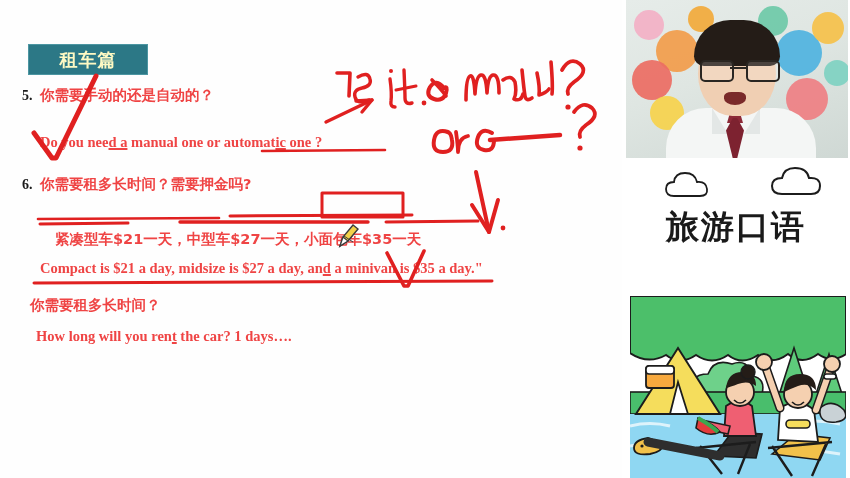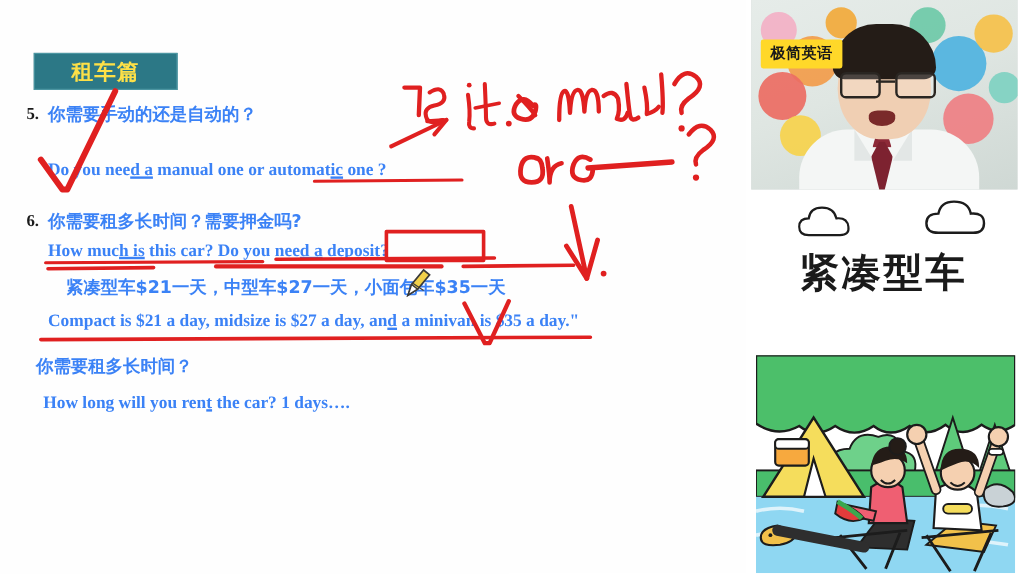--- a/index.html
+++ b/index.html
@@ -30,30 +30,30 @@
     position: absolute;
     left: 28px; top: 44px;
     width: 120px; height: 31px;
     background: #2c7886;
     box-shadow: 0 0 0 1px #4c96a2 inset;
     display: flex;
     align-items: center;
     justify-content: center;
   }
   .banner-text {
-    color: #fde047;
+    color: #fef9c3;
     font-size: 18px;
     font-weight: bold;
     letter-spacing: 1px;
     font-family: "DejaVu Sans", "Liberation Sans", sans-serif;
   }
 
   .qline {
     position: absolute;
-    color: #3b82f6;
+    color: #ef4444;
     white-space: nowrap;
   }
   .q-cn {
     font-family: "DejaVu Sans", "Liberation Sans", sans-serif;
     font-weight: bold;
     font-size: 14.5px;
   }
   .q-en {
     font-family: "Liberation Serif", "DejaVu Serif", serif;
     font-weight: bold;
@@ -218,23 +218,20 @@
     </div>
 
     <span class="q-num" style="left:22px; top:88px;">5.</span>
     <div class="qline q-cn" style="left:40px; top:86px;">你需要手动的还是自动的？</div>
     <div class="qline q-en" style="left:40px; top:134px;">
       <span>Do you nee</span><span class="uline">d a</span><span> manual one or automat</span><span class="uline">ic</span><span> one ?</span>
     </div>
 
     <span class="q-num" style="left:22px; top:177px;">6.</span>
     <div class="qline q-cn" style="left:40px; top:175px;">你需要租多长时间？需要押金吗?</div>
-    <div class="qline q-en" style="left:40px; top:201px;">
-      <span>How muc</span><span class="uline">h is</span><span> this car? Do you nee</span><span class="uline">d a</span><span> deposit?</span>
-    </div>
 
     <div class="qline q-cn" style="left:40px; top:230px;margin-left:15px;">紧凑型车$21一天，中型车$27一天，小面包车$35一天</div>
     <div class="qline q-en" style="left:40px; top:260px;">
       <span>Compact is $21 a day, midsize is $27 a day, an</span><span class="uline">d</span><span> a minivan is $35 a day."</span>
     </div>
 
     <div class="qline q-cn" style="left:30px; top:296px;">你需要租多长时间？</div>
     <div class="qline q-en" style="left:36px; top:328px;">
       <span>How long will you ren</span><span class="uline">t</span><span> the car? 1 days….</span>
     </div>
@@ -326,29 +323,28 @@
       <div class="tie"></div>
       <div class="head"></div>
       <div class="hair"></div>
       <div class="glasses">
         <div class="lens" style="left:0;"></div>
         <div class="bridge"></div>
         <div class="lens" style="left:46px;"></div>
       </div>
       <div class="mouth"></div>
 
-      <div class="badge">极简英语</div>
     </div>
 
     <svg class="clouds" viewBox="0 0 228 34">
       <path d="M52 30 q-8 0 -8 -7 q0 -7 8 -7 q1 -9 11 -9 q10 0 12 9 q9 -1 10 7 q1 7 -7 7 Z" fill="none" stroke="#1c1c1c" stroke-width="1.8"></path>
       <path d="M160 28 q-10 0 -10 -8 q0 -8 10 -8 q2 -10 13 -10 q12 0 14 10 q11 -1 11 8 q0 8 -9 8 Z" fill="none" stroke="#1c1c1c" stroke-width="2"></path>
     </svg>
 
-    <div class="title-cn">紧凑型车</div>
+    <div class="title-cn">旅游口语</div>
 
     <svg class="illus" viewBox="0 0 216 182">
       <rect x="0" y="0" width="216" height="182" fill="#ffffff"></rect>
 
       <path d="M0 0 h216 v58 q-14 10 -28 0 q-16 12 -30 0 q-16 12 -30 1 q-16 11 -30 0 q-16 11 -32 0 q-16 11 -30 0 q-18 10 -36 -2 Z" fill="#4cbf6a" stroke="#1c1c1c" stroke-width="2"></path>
 
       <path d="M150 96 l14 -44 l14 44 Z" fill="#5ecb7b" stroke="#1c1c1c" stroke-width="1.6"></path>
       <path d="M186 98 l13 -40 l13 40 Z" fill="#5ecb7b" stroke="#1c1c1c" stroke-width="1.6"></path>
 
       <path d="M62 98 q-4 -20 16 -20 q6 -16 24 -10 q16 -6 20 12 q14 2 10 18 Z" fill="#6ed18a" stroke="#1c1c1c" stroke-width="1.6"></path>

